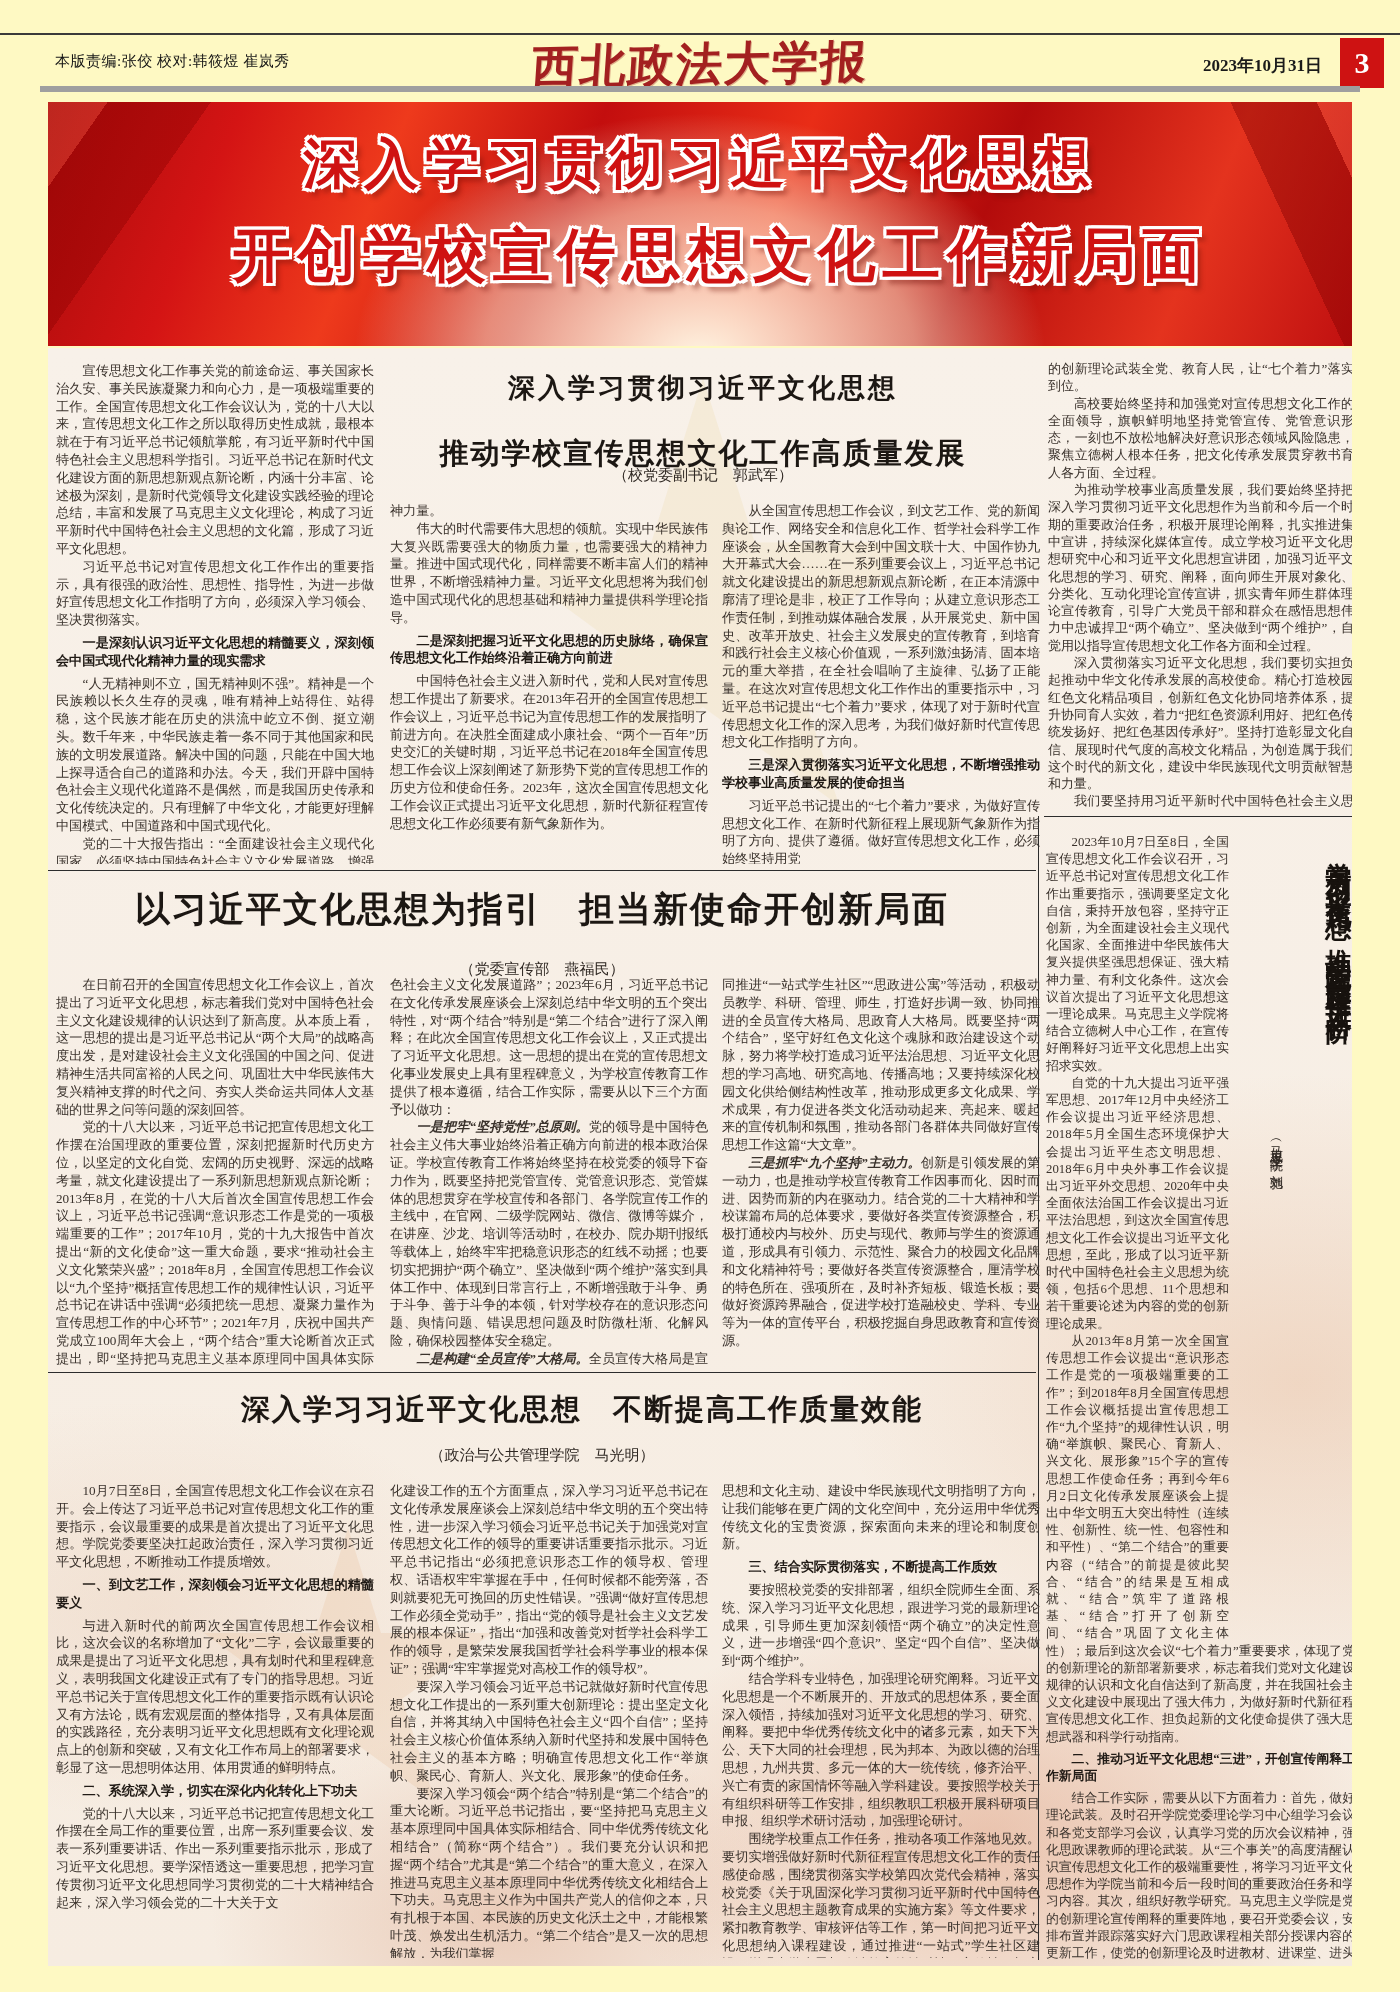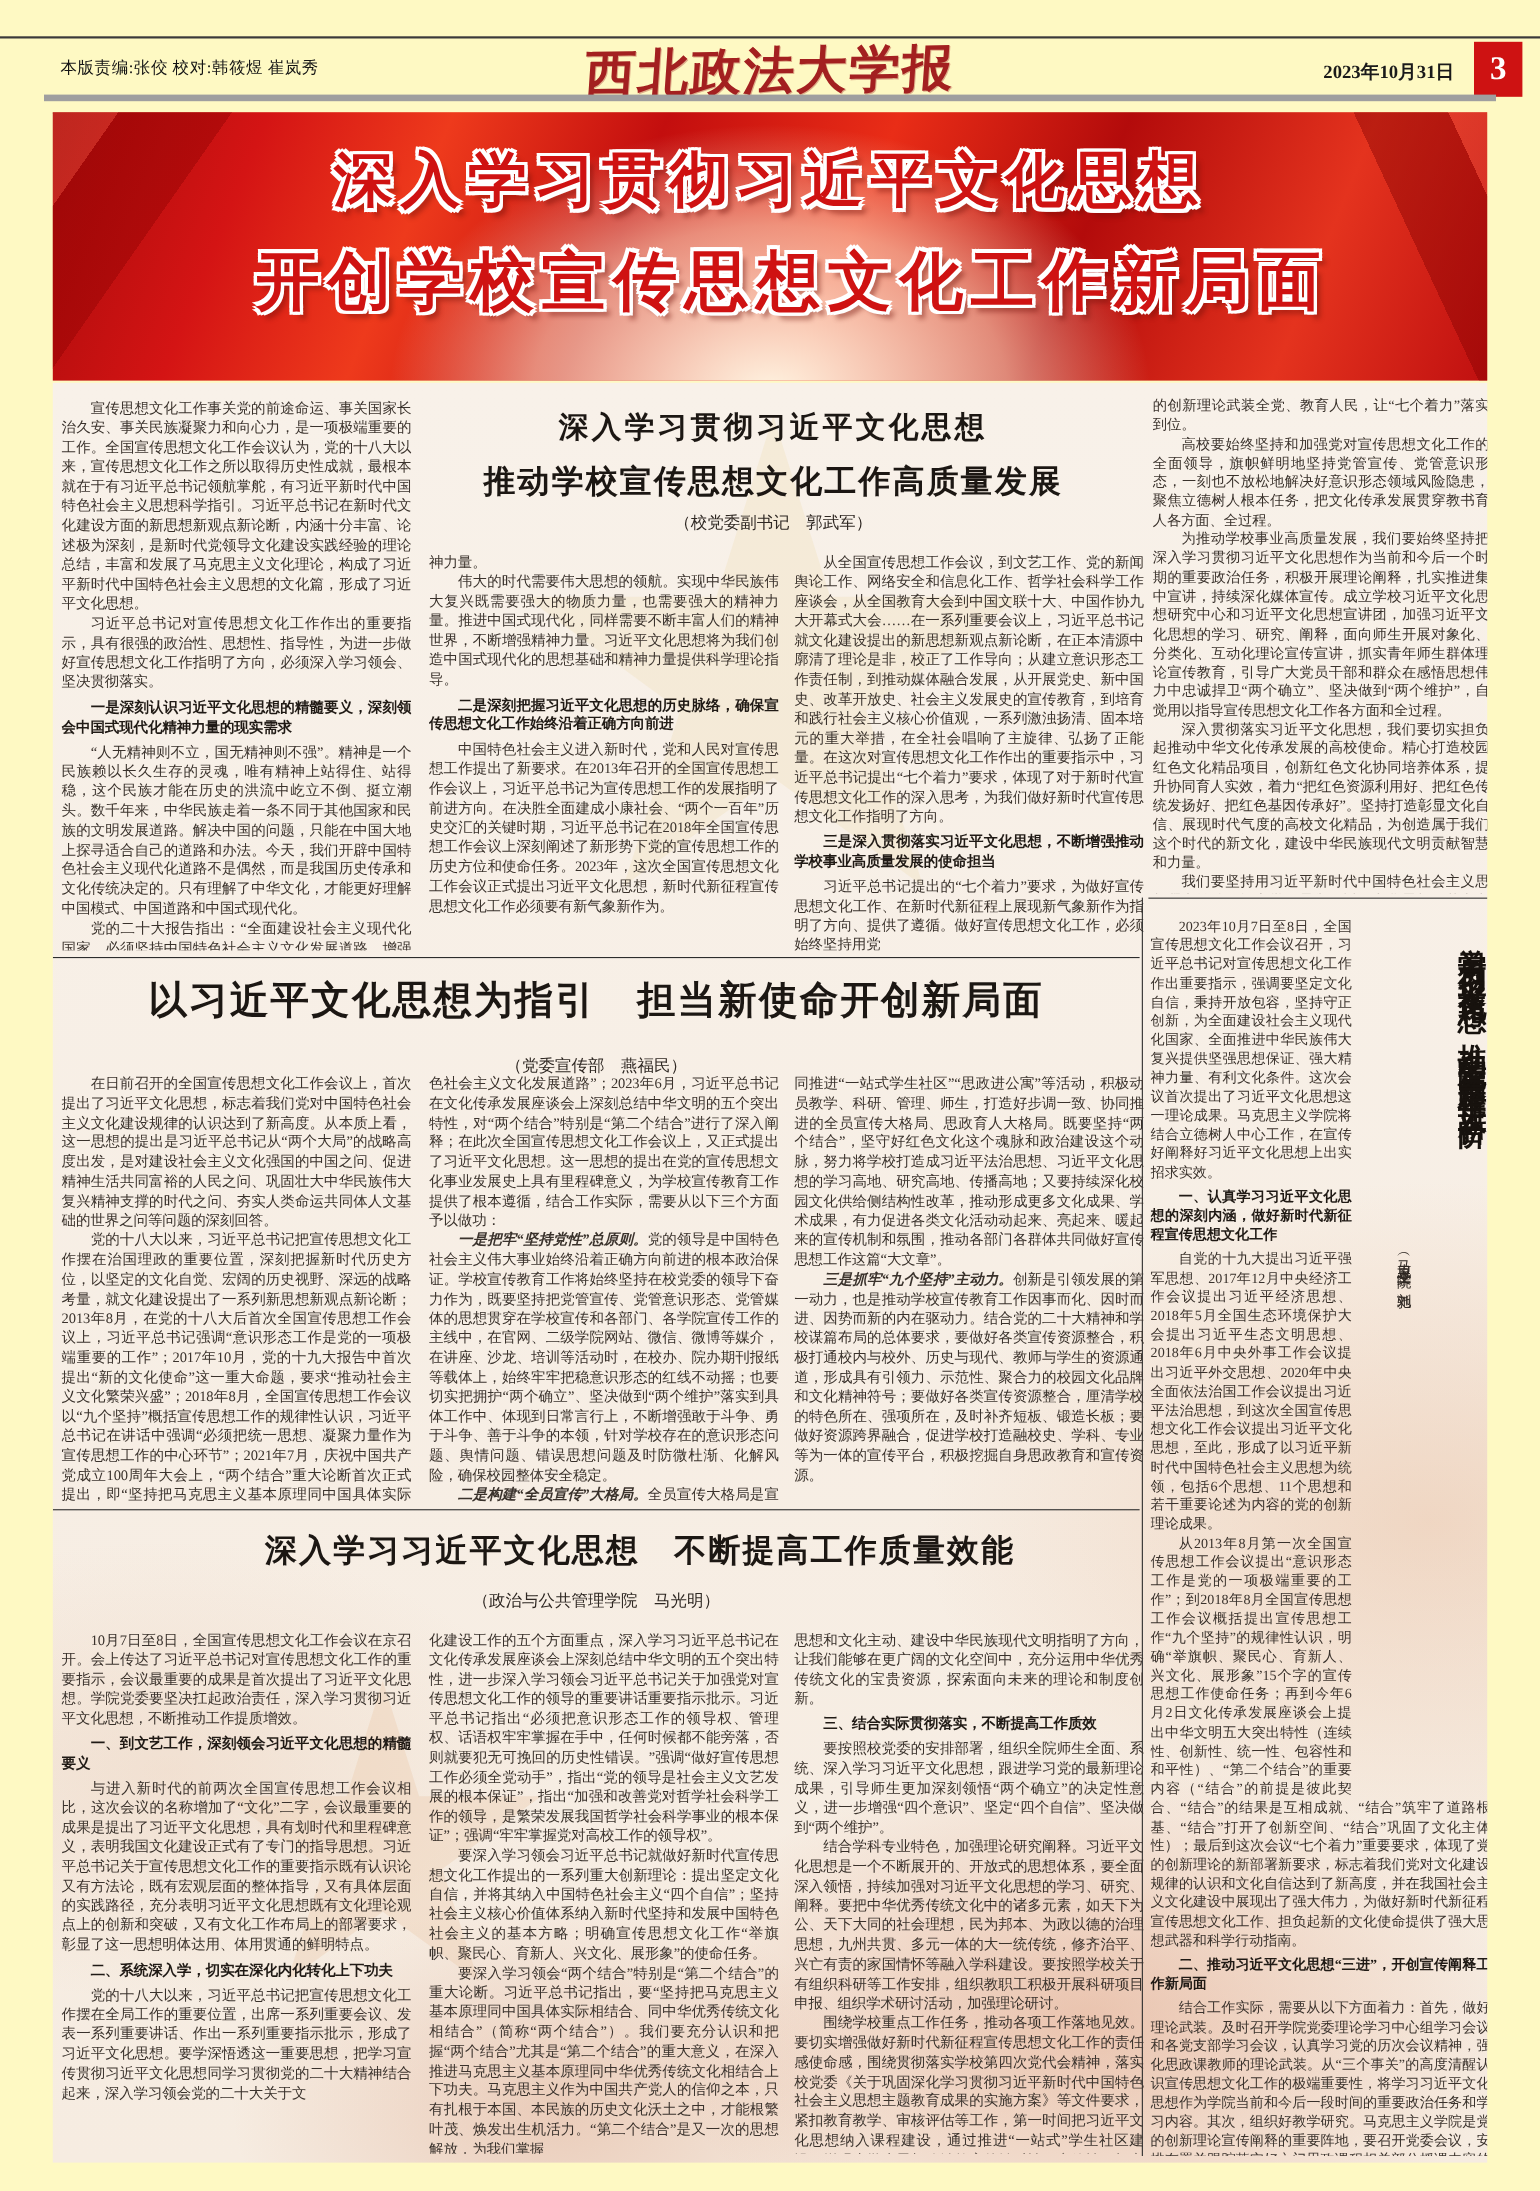--- a/index.html
+++ b/index.html
@@ -54,21 +54,21 @@
   .sec-title{position:absolute;text-align:center;font-weight:700;color:#1c1713;letter-spacing:2px;}
   .sec-byline{position:absolute;text-align:center;font-size:15px;color:#2e2722;}
   .rule{position:absolute;background:#2c2c2c;}
   
   #t-c1{left:8px;top:14px;width:318px;height:502px;}
   #t-c2{left:342px;top:154px;width:318px;height:362px;}
   #t-c3{left:674px;top:154px;width:318px;height:362px;}
   #t-c4{left:1000px;top:12px;width:306px;height:452px;font-size:13px;line-height:17.3px;}
   #t-title{left:330px;top:22px;width:650px;}
   #t-title .l1{font-size:27px;font-weight:700;letter-spacing:3px;text-align:center;}
-  #t-title .l2{font-size:29px;font-weight:700;letter-spacing:2px;text-align:center;margin-top:12px;}
+  #t-title .l2{font-size:29px;font-weight:700;letter-spacing:2px;text-align:center;margin-top:28px;}
   #t-byline{left:330px;top:118px;width:650px;}
   
   #m-title{left:0;top:538px;width:988px;font-size:35px;}
   #m-byline{left:0;top:612px;width:988px;}
   #m-c1{left:8px;top:628px;width:318px;height:392px;}
   #m-c2{left:342px;top:628px;width:318px;height:392px;}
   #m-c3{left:674px;top:628px;width:318px;height:392px;}
   
   #b-title{left:0;top:1042px;width:988px;font-size:29px;padding-left:40px;}
   #b-byline{left:0;top:1098px;width:988px;}
@@ -190,21 +190,20 @@
         <p>围绕学校重点工作任务，推动各项工作落地见效。要切实增强做好新时代新征程宣传思想文化工作的责任感使命感，围绕贯彻落实学校第四次党代会精神，落实校党委《关于巩固深化学习贯彻习近平新时代中国特色社会主义思想主题教育成果的实施方案》等文件要求，紧扣教育教学、审核评估等工作，第一时间把习近平文化思想纳入课程建设，通过推进“一站式”学生社区建设，增强大学生思想政治教育的针对性、实效性，切实推动各项工作落地见效。</p>
       </div>
 
     <div id="r-art">
       <div id="r-float">
         <div class="vtitle">学习贯彻习近平文化思想　推动学院宣传阐释工作再上新台阶</div>
         <div class="vbyline">（马克思主义学院　刘驰）</div>
       </div>
       <div>
           <p>2023年10月7日至8日，全国宣传思想文化工作会议召开，习近平总书记对宣传思想文化工作作出重要指示，强调要坚定文化自信，秉持开放包容，坚持守正创新，为全面建设社会主义现代化国家、全面推进中华民族伟大复兴提供坚强思想保证、强大精神力量、有利文化条件。这次会议首次提出了习近平文化思想这一理论成果。马克思主义学院将结合立德树人中心工作，在宣传好阐释好习近平文化思想上出实招求实效。</p>
-          <p class="h">一、认真学习习近平文化思想的深刻内涵，做好新时代新征程宣传思想文化工作</p>
           <p>自党的十九大提出习近平强军思想、2017年12月中央经济工作会议提出习近平经济思想、2018年5月全国生态环境保护大会提出习近平生态文明思想、2018年6月中央外事工作会议提出习近平外交思想、2020年中央全面依法治国工作会议提出习近平法治思想，到这次全国宣传思想文化工作会议提出习近平文化思想，至此，形成了以习近平新时代中国特色社会主义思想为统领，包括6个思想、11个思想和若干重要论述为内容的党的创新理论成果。</p>
           <p>从2013年8月第一次全国宣传思想工作会议提出“意识形态工作是党的一项极端重要的工作”；到2018年8月全国宣传思想工作会议概括提出宣传思想工作“九个坚持”的规律性认识，明确“举旗帜、聚民心、育新人、兴文化、展形象”15个字的宣传思想工作使命任务；再到今年6月2日文化传承发展座谈会上提出中华文明五大突出特性（连续性、创新性、统一性、包容性和和平性）、“第二个结合”的重要内容（“结合”的前提是彼此契合、“结合”的结果是互相成就、“结合”筑牢了道路根基、“结合”打开了创新空间、“结合”巩固了文化主体性）；最后到这次会议“七个着力”重要要求，体现了党的创新理论的新部署新要求，标志着我们党对文化建设规律的认识和文化自信达到了新高度，并在我国社会主义文化建设中展现出了强大伟力，为做好新时代新征程宣传思想文化工作、担负起新的文化使命提供了强大思想武器和科学行动指南。</p>
         </div>
       <div>
           <p class="h">二、推动习近平文化思想“三进”，开创宣传阐释工作新局面</p>
           <p>结合工作实际，需要从以下方面着力：首先，做好理论武装。及时召开学院党委理论学习中心组学习会议和各党支部学习会议，认真学习党的历次会议精神，强化思政课教师的理论武装。从“三个事关”的高度清醒认识宣传思想文化工作的极端重要性，将学习习近平文化思想作为学院当前和今后一段时间的重要政治任务和学习内容。其次，组织好教学研究。马克思主义学院是党的创新理论宣传阐释的重要阵地，要召开党委会议，安排布置并跟踪落实好六门思政课程相关部分授课内容的更新工作，使党的创新理论及时进教材、进课堂、进头脑。要组织教师做好习近平文化思想的研究阐释，积极撰写理论文章，形成研究小高潮。要丰富中华优秀传统文化和革命文化的宣传阐释，帮助学生理解意识形态工作和意识形态安全的极端重要性。</p>
         </div>
     </div>
   </div>
 </div>

